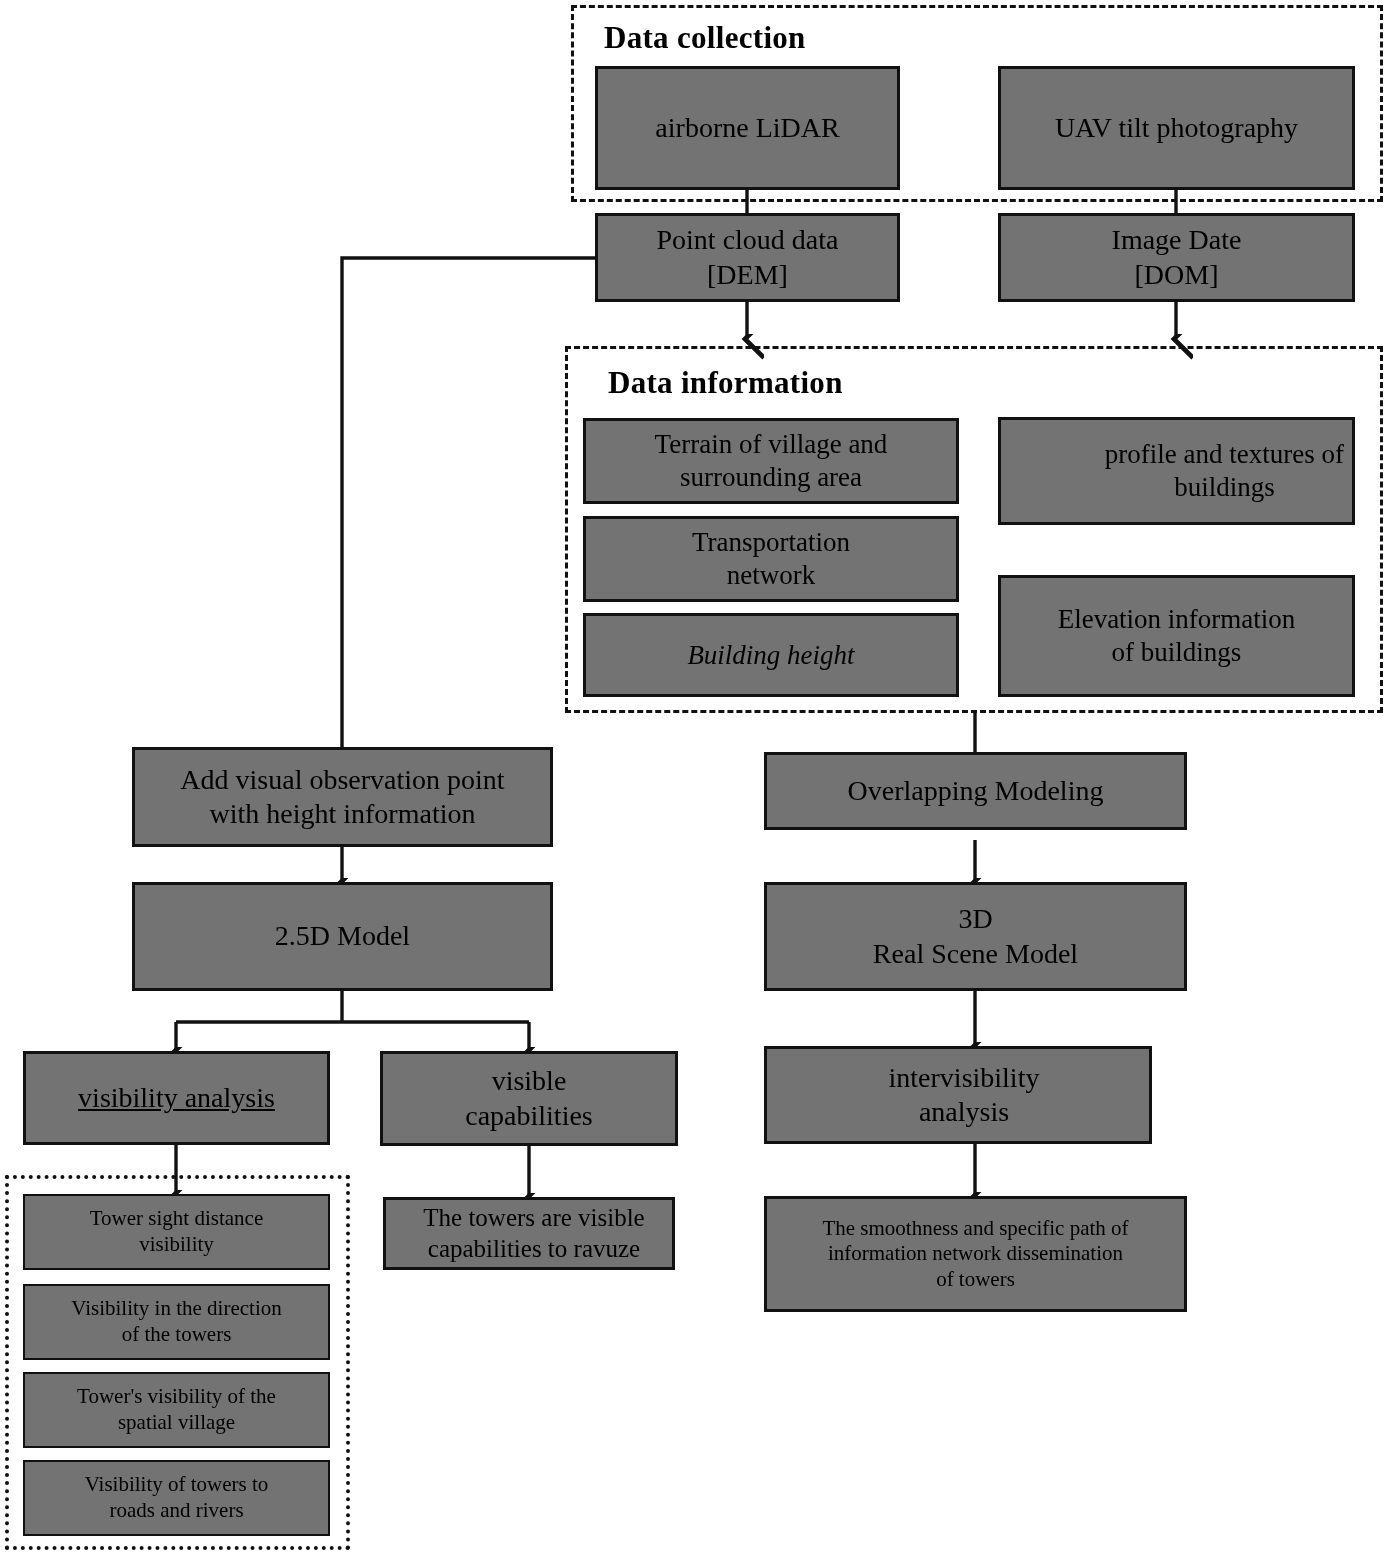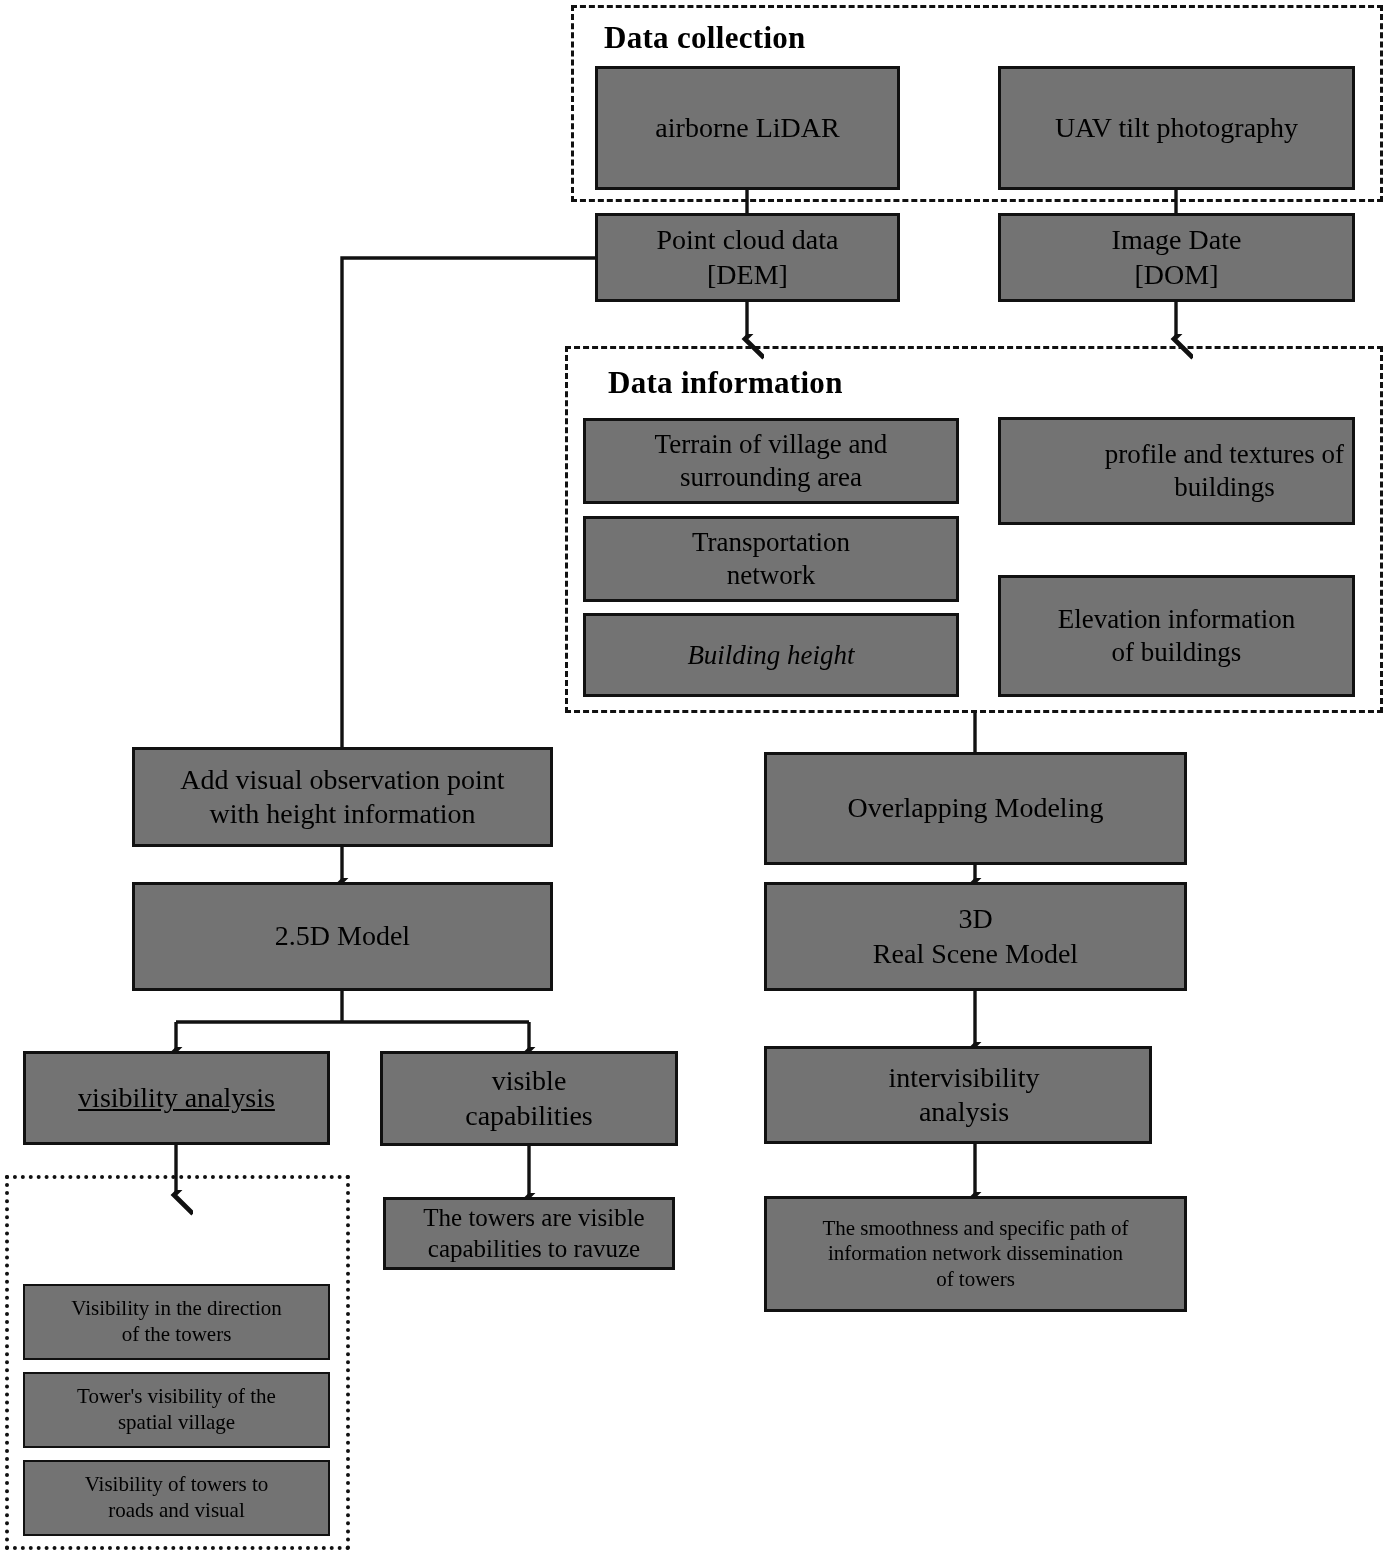--- a/index.html
+++ b/index.html
@@ -182,21 +182,21 @@
   <div class="node fs28" style="left:380px; top:1051px; width:298px; height:95px;">
     <span>visible
 capabilities</span>
   </div>
 
   <div class="node fs25" style="left:383px; top:1197px; width:292px; height:73px;">
     <span>The towers are visible
 capabilities to ravuze</span>
   </div>
 
-  <div class="node fs28" style="left:764px; top:752px; width:423px; height:113px;">
+  <div class="node fs28" style="left:764px; top:752px; width:423px; height:78px;">
     <span>Overlapping Modeling</span>
   </div>
 
   <div class="node fs28" style="left:764px; top:882px; width:423px; height:109px;">
     <span>3D
 Real Scene Model</span>
   </div>
 
   <div class="node fs28" style="left:764px; top:1046px; width:388px; height:98px;padding-left:20px;">
     <span>intervisibility
@@ -204,29 +204,33 @@
   </div>
 
   <div class="node fs21" style="left:764px; top:1196px; width:423px; height:116px;">
     <span>The smoothness and specific path of
 information network dissemination
 of towers</span>
   </div>
 
   <div class="group-dotted" style="left:5px; top:1175px; width:345px; height:375px;"></div>
 
+  <div class="node fs21" style="left:23px; top:1194px; width:307px; height:76px; border-width:2.5px;">
+    <span>Tower sight  distance
+visibility</span>
+  </div>
 
   <div class="node fs21" style="left:23px; top:1284px; width:307px; height:76px; border-width:2.5px;">
     <span>Visibility in the direction
 of the towers</span>
   </div>
 
   <div class="node fs21" style="left:23px; top:1372px; width:307px; height:76px; border-width:2.5px;">
     <span>Tower's  visibility of the
 spatial village</span>
   </div>
 
   <div class="node fs21" style="left:23px; top:1460px; width:307px; height:76px; border-width:2.5px;">
     <span>Visibility of towers to
-roads and visual</span>
+roads and rivers</span>
   </div>
 
 </div>
 
 </body></html>

